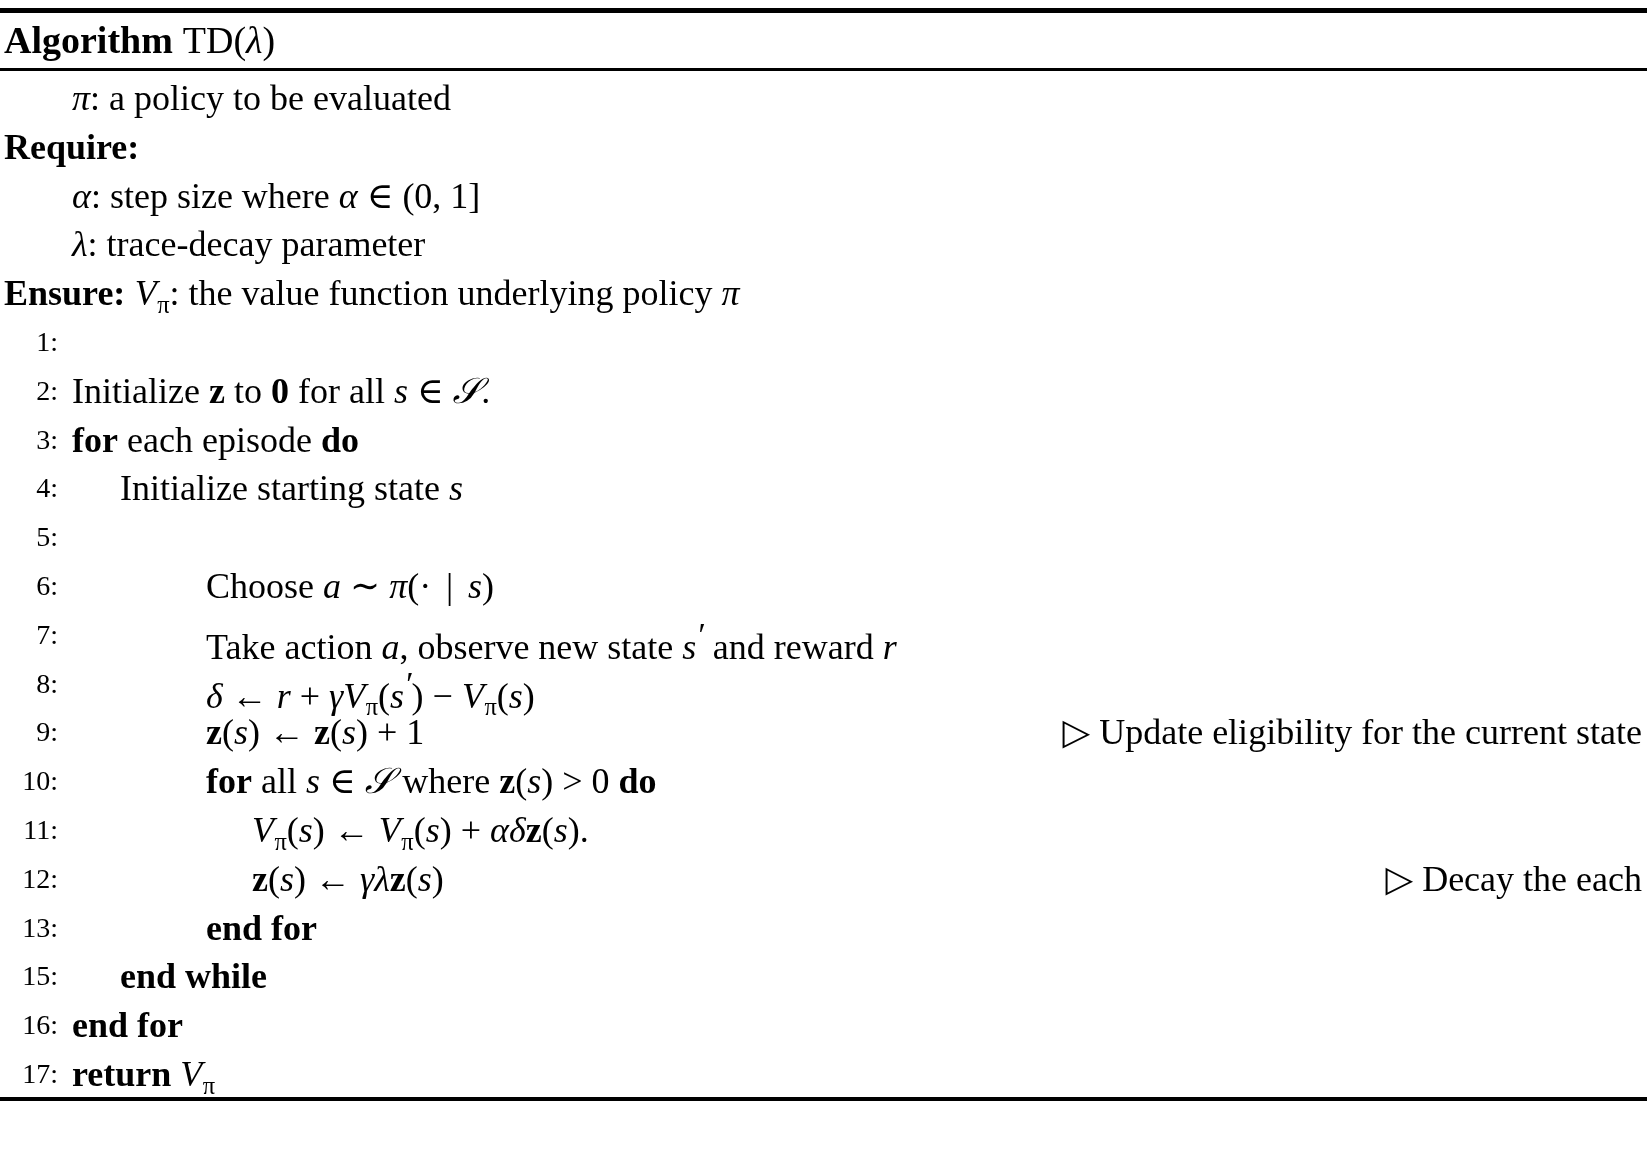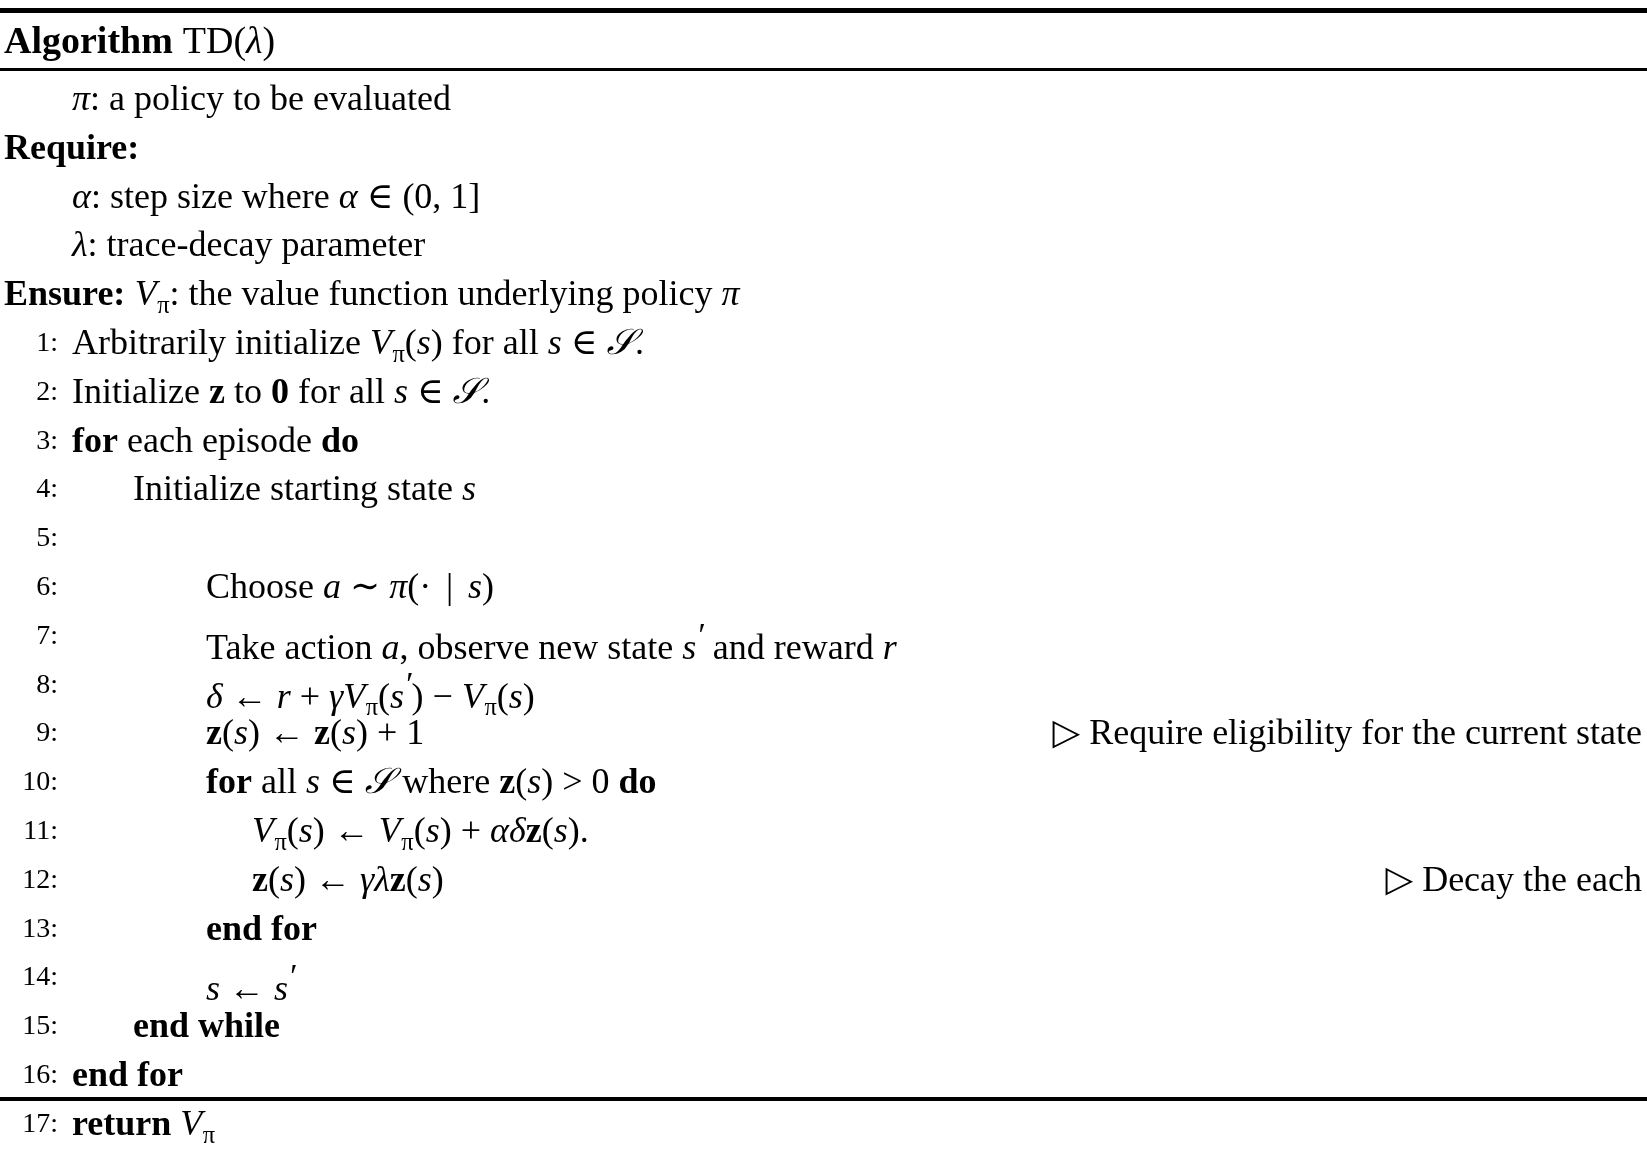--- a/index.html
+++ b/index.html
@@ -69,21 +69,21 @@
   }
 
   .content {
     position: absolute;
     left: 72px;
     line-height: 48.8px;
   }
 
   
   .ind0 { left: 72px; }
-  .ind1 { left: 133px; }
+  .ind1 { left: 120px; }
   .ind2 { left: 206px; }
   .ind3 { left: 252px; }
 
   .comment {
     position: absolute;
     right: 5px;
     line-height: 48.8px;
     white-space: nowrap;
   }
 
@@ -156,21 +156,20 @@
     <div class="row">
       <span class="req-item"><span class="mgrk-it">λ</span>: trace-decay parameter</span>
     </div>
 
     <div class="row">
       <span class="req-head"><span class="kw">Ensure:</span><span class="med"></span><span class="mi">V</span><span class="sub mgrk-it">π</span>: the value function underlying policy <span class="mgrk-it">π</span></span>
     </div>
 
     <div class="row">
       <span class="lineno">1:</span>
-      <span class="content ind0">Arbitrarily initialize <span class="mi">V</span><span class="sub mgrk-it">π</span>(<span class="mi">s</span>) for all <span class="mi">s</span> <span class="op">∈</span> <span class="cal">𝒮</span>.</span>
     </div>
 
     <div class="row">
       <span class="lineno">2:</span>
       <span class="content ind0">Initialize <span class="mbf">z</span> to <span class="mbf">0</span> for all <span class="mi">s</span> <span class="op">∈</span> <span class="cal">𝒮</span>.</span>
     </div>
 
     <div class="row">
       <span class="lineno">3:</span>
       <span class="content ind0"><b>for</b> each episode <b>do</b></span>
@@ -196,21 +195,21 @@
     </div>
 
     <div class="row">
       <span class="lineno">8:</span>
       <span class="content ind2"><span class="mgrk-it">δ</span> <span class="op">←</span> <span class="mi">r</span> <span class="op">+</span> <span class="mgrk-it">γ</span><span class="mi">V</span><span class="sub mgrk-it">π</span>(<span class="mi">s</span><span class="prime">′</span>) <span class="op">−</span> <span class="mi">V</span><span class="sub mgrk-it">π</span>(<span class="mi">s</span>)</span>
     </div>
 
     <div class="row">
       <span class="lineno">9:</span>
       <span class="content ind2"><span class="mbf">z</span>(<span class="mi">s</span>) <span class="op">←</span> <span class="mbf">z</span>(<span class="mi">s</span>) <span class="op">+</span> 1</span>
-      <span class="comment">▷ Require eligibility for the current state</span>
+      <span class="comment">▷ Update eligibility for the current state</span>
     </div>
 
     <div class="row">
       <span class="lineno">10:</span>
       <span class="content ind2"><b>for</b> all <span class="mi">s</span> <span class="op">∈</span> <span class="cal">𝒮</span> where <span class="mbf">z</span>(<span class="mi">s</span>) <span class="op">&gt;</span> 0 <b>do</b></span>
     </div>
 
     <div class="row">
       <span class="lineno">11:</span>
       <span class="content ind3"><span class="mi">V</span><span class="sub mgrk-it">π</span>(<span class="mi">s</span>) <span class="op">←</span> <span class="mi">V</span><span class="sub mgrk-it">π</span>(<span class="mi">s</span>) <span class="op">+</span> <span class="mgrk-it">α</span><span class="mgrk-it">δ</span><span class="mbf">z</span>(<span class="mi">s</span>).</span>
@@ -220,24 +219,20 @@
       <span class="lineno">12:</span>
       <span class="content ind3"><span class="mbf">z</span>(<span class="mi">s</span>) <span class="op">←</span> <span class="mgrk-it">γ</span><span class="mgrk-it">λ</span><span class="mbf">z</span>(<span class="mi">s</span>)</span>
       <span class="comment">▷ Decay the each</span>
     </div>
 
     <div class="row">
       <span class="lineno">13:</span>
       <span class="content ind2"><b>end for</b></span>
     </div>
 
-    <div class="row">
-      <span class="lineno">14:</span>
-      <span class="content ind2"><span class="mi">s</span> <span class="op">←</span> <span class="mi">s</span><span class="prime">′</span></span>
-    </div>
 
     <div class="row">
       <span class="lineno">15:</span>
       <span class="content ind1"><b>end while</b></span>
     </div>
 
     <div class="row">
       <span class="lineno">16:</span>
       <span class="content ind0"><b>end for</b></span>
     </div>

